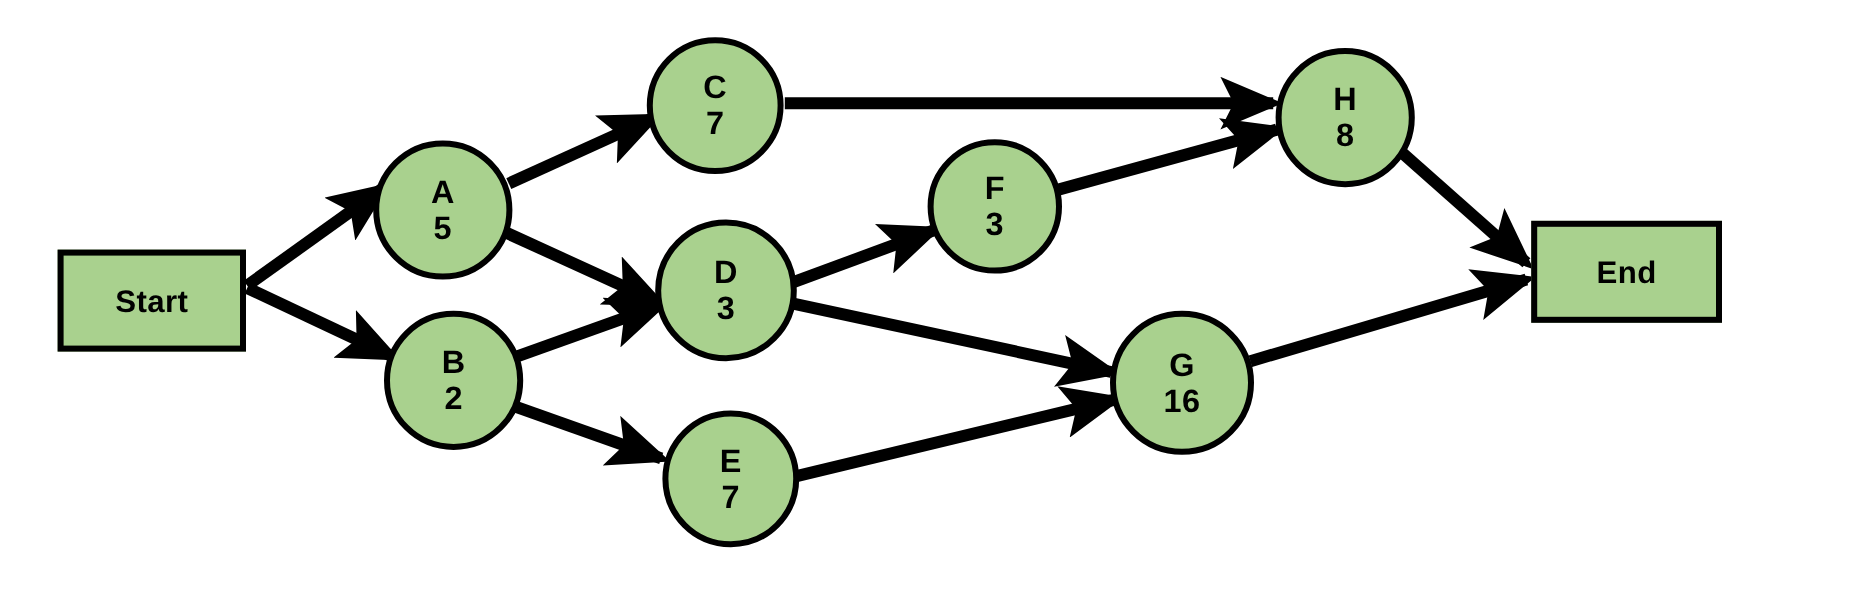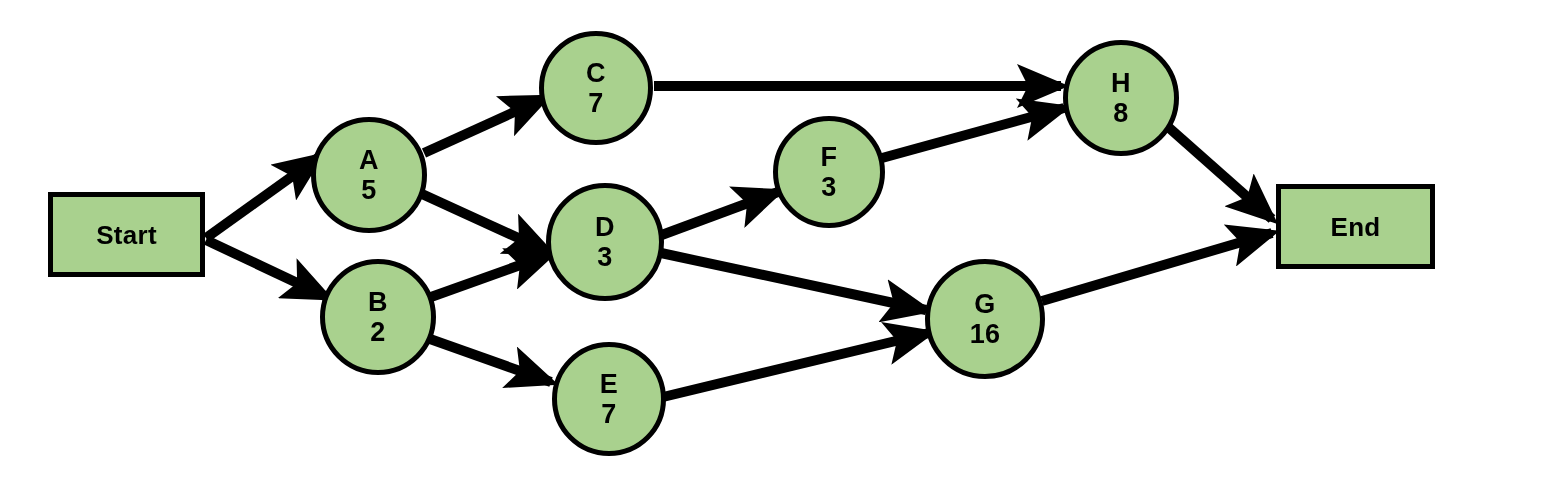--- a/index.html
+++ b/index.html
@@ -113,21 +113,21 @@
         <span class="node-duration">3</span>
       </div>
       <div class="node circle" style="left: 925px; top: 259px; width: 120px; height: 120px;">
         <span class="node-label">G</span>
         <span class="node-duration">16</span>
       </div>
       <div class="node circle" style="left: 1063px; top: 40px; width: 116px; height: 116px;">
         <span class="node-label">H</span>
         <span class="node-duration">8</span>
       </div>
-      <div class="node rect" style="left: 48px; top: 192px; width: 157px; height: 85px; text-align: right;">
+      <div class="node rect" style="left: 48px; top: 208px; width: 157px; height: 85px; text-align: right;">
         <span class="terminal-label">Start</span>
       </div>
       <div class="node rect" style="left: 1276px; top: 184px; width: 159px; height: 85px;">
         <span class="terminal-label">End</span>
       </div>
     </div>
 
 </div>
 
 </body></html>

